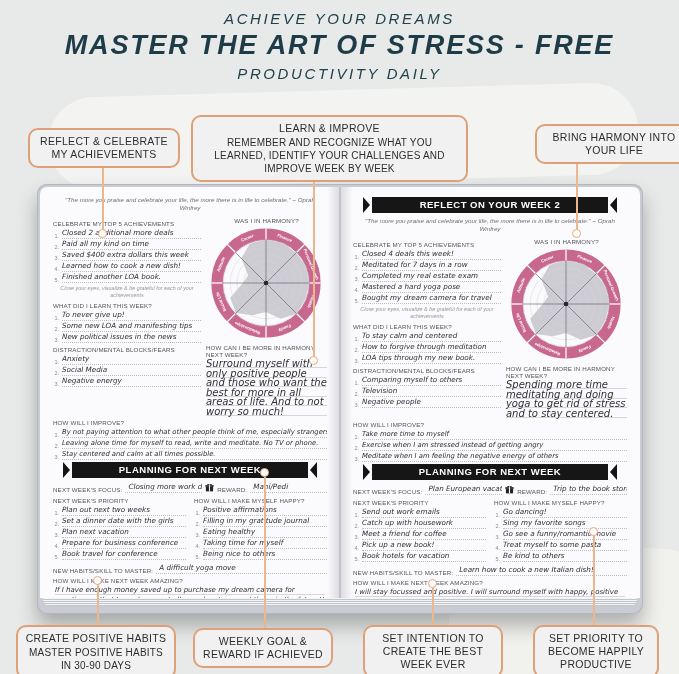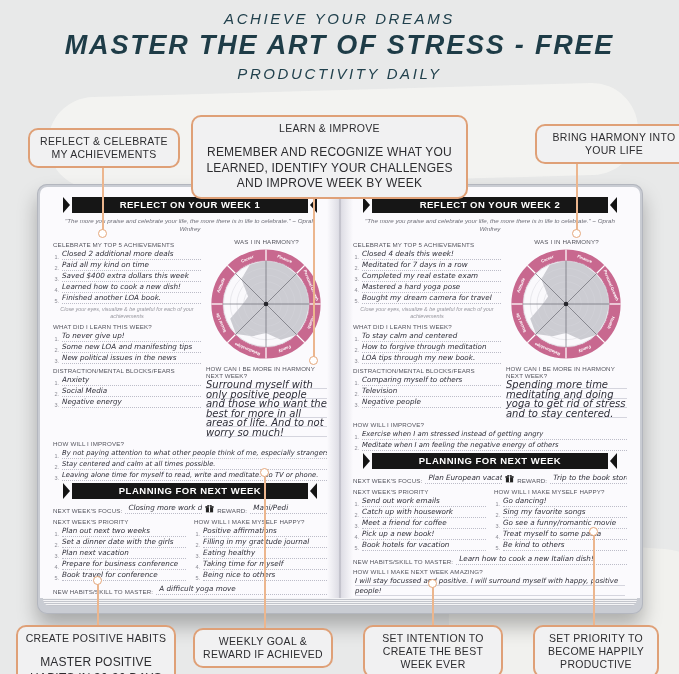--- a/index.html
+++ b/index.html
@@ -15,21 +15,21 @@
   
   .header{position:absolute;top:10px;left:0;right:0;text-align:center;z-index:2;color:#21414d;font-style:italic;}
   .header .h1{font-size:15px;letter-spacing:2.6px;}
   .header .h2{font-size:27px;font-weight:bold;letter-spacing:1.8px;margin:3px 0 4px;color:#1e3c47;}
   .header .h3{font-size:15px;letter-spacing:2.6px;}
 
   
   .callout{position:absolute;z-index:6;background:#f1f1f2;border:2px solid #dfa077;border-radius:10px;
     padding:5px 7px;text-align:center;color:#2d2d30;box-sizing:border-box;}
   .callout .big{font-size:10.5px;line-height:1.25;letter-spacing:.3px;}
-  .callout .small{font-size:12px;line-height:1.3;letter-spacing:.2px;margin-top:10px;}
+  .callout .small{font-size:10px;line-height:1.3;letter-spacing:.2px;margin-top:1px;}
   .co-tl{left:28px;top:128px;width:152px;}
   .co-tc{left:191px;top:115px;width:277px;}
   .co-tr{left:503px;top:124px;width:158px;margin-left:32px;}
   .co-b1{left:16px;top:625px;width:160px;}
   .co-b2{left:193px;top:628px;width:140px;}
   .co-b3{left:363px;top:625px;width:140px;}
   .co-b4{left:533px;top:625px;width:126px;}
 
   
   .connector{position:absolute;width:2px;background:#ecb68e;z-index:5;}
@@ -135,25 +135,20 @@
 <div class="dot" style="left:260px;top:468px;"></div>
 <div class="connector" style="left:432px;top:587px;height:39px;"></div>
 <div class="dot" style="left:428px;top:579px;"></div>
 <div class="connector" style="left:593px;top:535px;height:91px;"></div>
 <div class="dot" style="left:589px;top:527px;"></div>
 
 <div class="book">
   <div class="pages">
 
     <section class="page">
-      <div class="ribbon">
-        <span class="tri l"></span>
-        <div class="band">REFLECT ON YOUR WEEK 1</div>
-        <span class="tri r"></span>
-      </div>
       <p class="quote">"The more you praise and celebrate your life, the more there is in life to celebrate." ~ Oprah Winfrey</p>
       <div class="cols">
         <div class="col-l">
           <div class="lbl">CELEBRATE MY TOP 5 ACHIEVEMENTS</div>
           <div class="numlist">
             <div class="hl">
                 <span class="hw">Closed 2 additional more deals</span>
               </div>
             <div class="hl">
                 <span class="hw">Paid all my kind on time</span>
@@ -243,24 +238,24 @@
           <div class="lbl">HOW CAN I BE MORE IN HARMONY NEXT WEEK?</div>
           <p class="hw-par">Surround myself with only positive people and those who want the best for more in all areas of life. And to not worry so much!</p>
         </div>
       </div>
       <div class="lbl">HOW WILL I IMPROVE?</div>
       <div class="numlist long">
         <div class="hl">
             <span class="hw">By not paying attention to what other people think of me, especially strangers</span>
           </div>
         <div class="hl">
+            <span class="hw">Leaving alone time for myself to read, write and meditate. No TV or phone.</span>
+          </div>
+        <div class="hl">
             <span class="hw">Stay centered and calm at all times possible.</span>
-          </div>
-        <div class="hl">
-            <span class="hw">Leaving alone time for myself to read, write and meditate. No TV or phone.</span>
           </div>
       </div>
       <div class="ribbon">
         <span class="tri l"></span>
         <div class="band">PLANNING FOR NEXT WEEK</div>
         <span class="tri r"></span>
       </div>
       <div class="focus-row">
         <span class="lbl inline">NEXT WEEK'S FOCUS:</span>
         <span class="hw">Closing more work deals</span>
@@ -422,20 +417,23 @@
               <text x="60" y="11" transform="rotate(292.5,60,60)">Attitude</text>
             </g>
           </svg>
           <div class="lbl">HOW CAN I BE MORE IN HARMONY NEXT WEEK?</div>
           <p class="hw-par">Spending more time meditating and doing yoga to get rid of stress and to stay centered.</p>
         </div>
       </div>
       <div class="lbl">HOW WILL I IMPROVE?</div>
       <div class="numlist long">
         <div class="hl">
+            <span class="hw">Take more time to myself</span>
+          </div>
+        <div class="hl">
             <span class="hw">Exercise when I am stressed instead of getting angry</span>
           </div>
         <div class="hl">
             <span class="hw">Meditate when I am feeling the negative energy of others</span>
           </div>
       </div>
       <div class="ribbon">
         <span class="tri l"></span>
         <div class="band">PLANNING FOR NEXT WEEK</div>
         <span class="tri r"></span>

